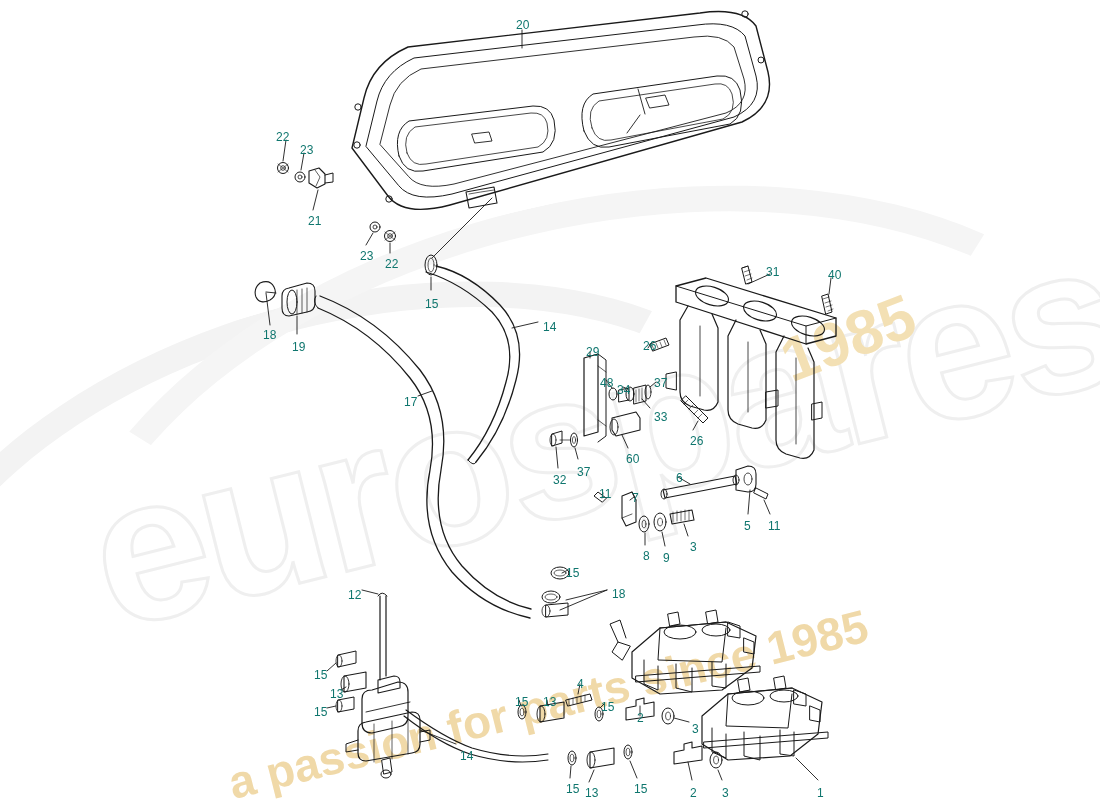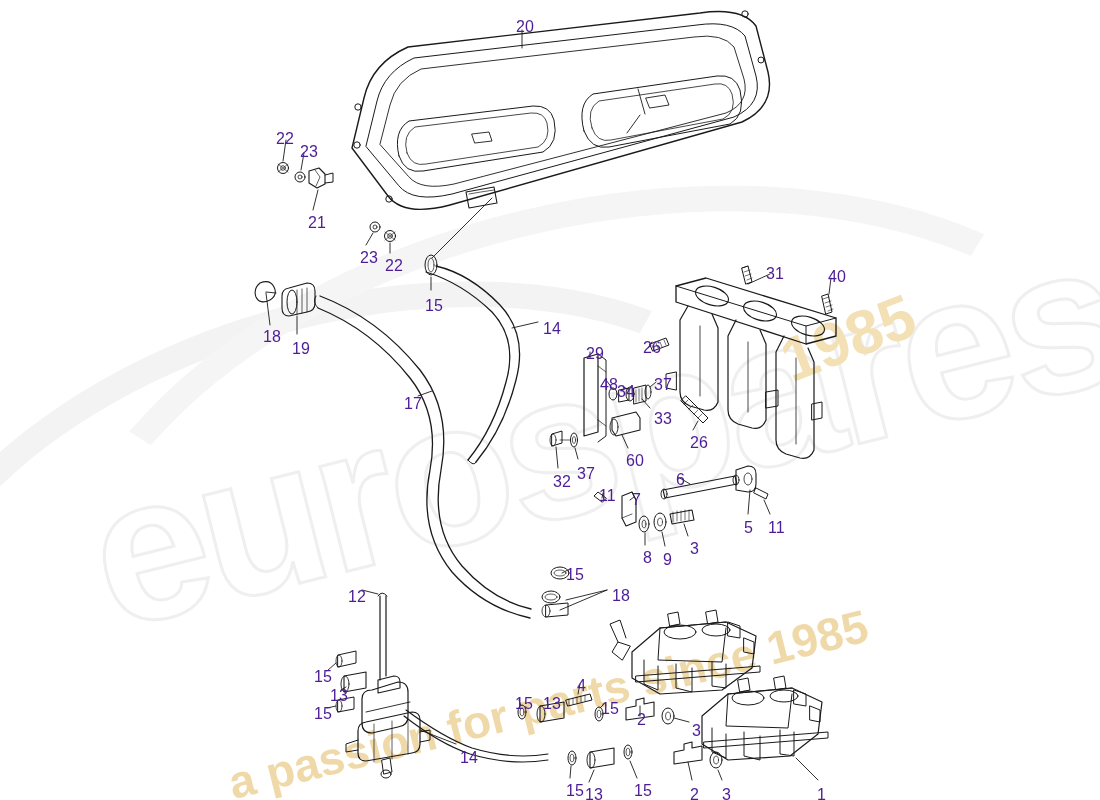--- a/index.html
+++ b/index.html
@@ -87,22 +87,22 @@
   
   #drawing {
     position: absolute;
     inset: 0;
     z-index: 10;
   }
   
   .lbl {
     position: absolute;
     font-family: "Liberation Sans", sans-serif;
-    font-size: 16px;
-    color: #4c1d95;
+    font-size: 12px;
+    color: #0f766e;
     z-index: 20;
     white-space: nowrap;
     user-select: none;
   }
 </style>
 </head>
 <body>
 
 <div id="stage">
 

